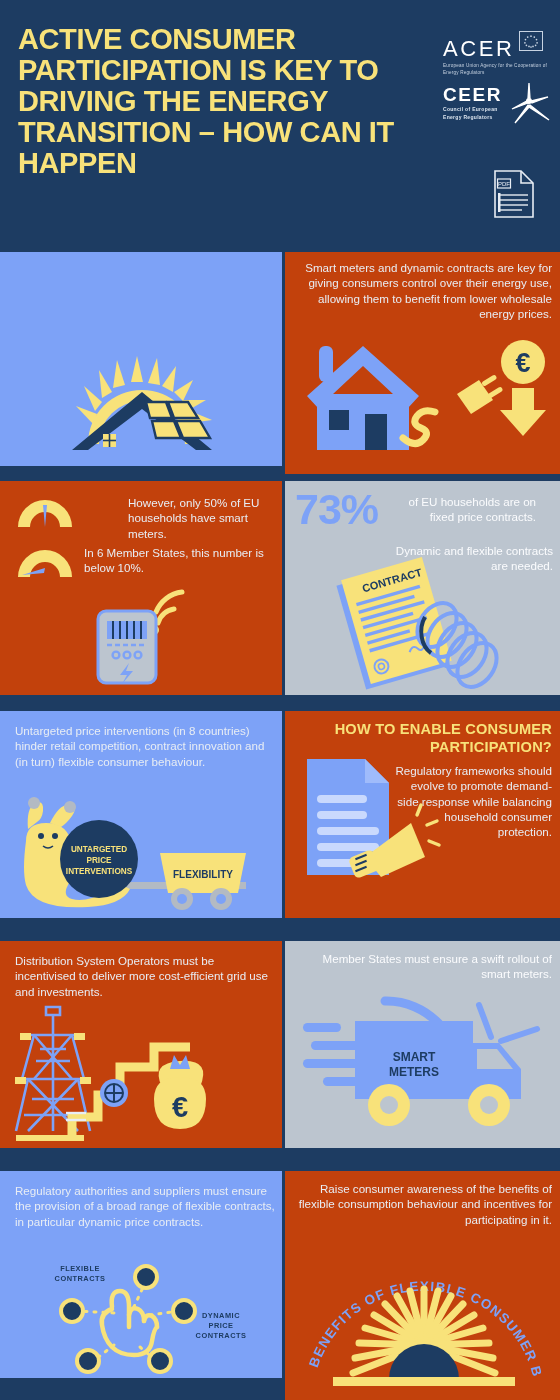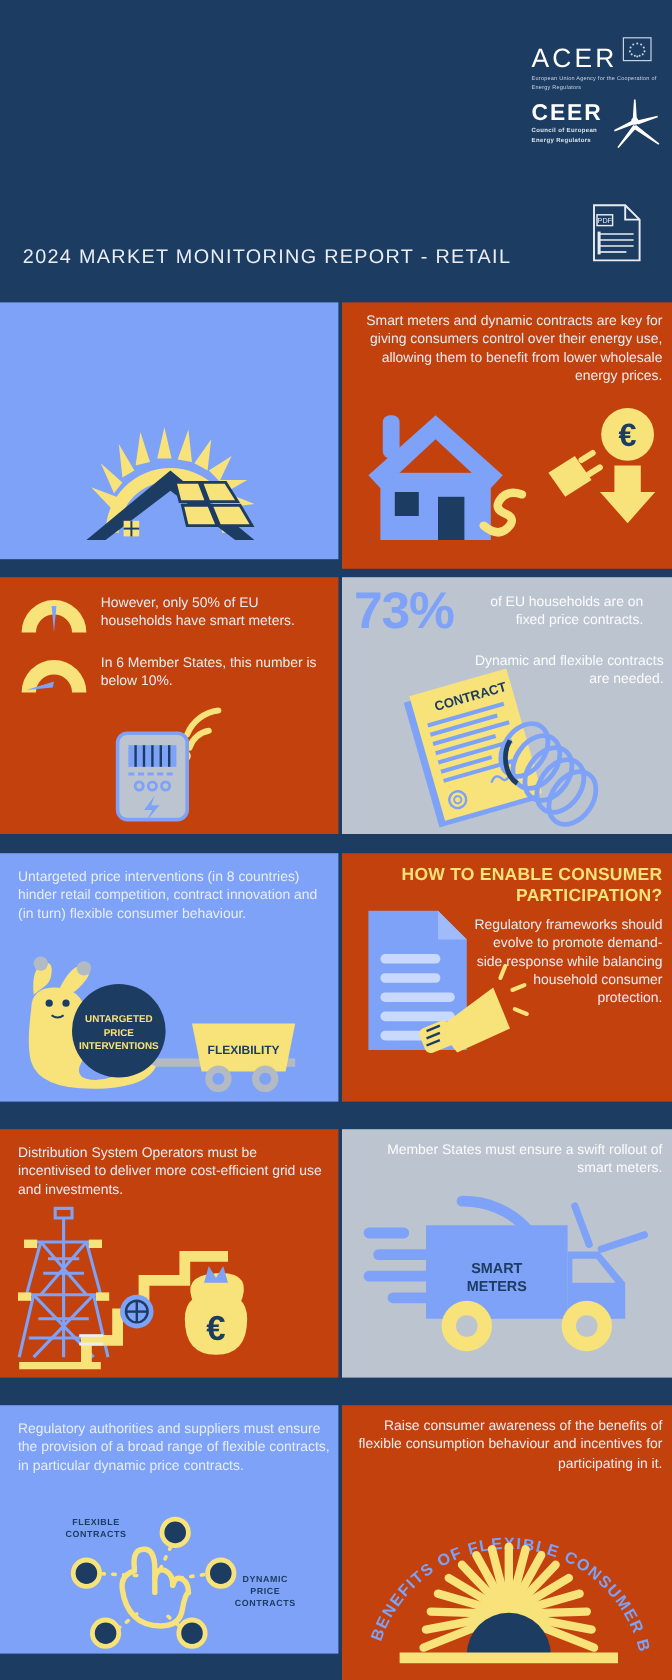--- a/index.html
+++ b/index.html
@@ -52,21 +52,21 @@
   .tiny-label{font-size:7.4px;font-weight:bold;letter-spacing:.5px;line-height:1.35;}
 
   svg{display:block;overflow:visible;}
 </style>
 </head>
 <body>
 
 <div class="page">
 
   <div class="header">
-    <div class="subhead">2024 MARKET MONITORING REPORT - RETAIL</div>
+    <div class="headline">ACTIVE CONSUMER PARTICIPATION IS KEY TO DRIVING THE ENERGY TRANSITION – HOW CAN IT HAPPEN</div>
 
     <div class="logo-acer">
       <div class="row">
         <span class="wordmark">ACER</span>
         <span class="eu-box">
           <svg width="22" height="18" viewBox="0 0 22 18">
             <g fill="#c7d3e2">
               <circle cx="11" cy="4.2" r="0.85"></circle>
                 <circle cx="14.3" cy="5.1" r="0.85"></circle>
               <circle cx="16.5" cy="7.6" r="0.85"></circle>
@@ -178,21 +178,21 @@
   </div>
 
   <div class="panel p-navy" style="left:0;top:481px;width:282px;height:214px;">
     <div style="position:absolute;left:14px;top:12px;width:260px;display:flex;gap:8px;align-items:flex-start;">
       <span>
         <svg width="62" height="36" viewBox="0 0 62 36">
           <path d="M4 34 a27 27 0 0 1 54 0 l-12 0 a15 15 0 0 0 -30 0 z" fill="#f8e27a"></path>
           <path d="M31 34 L29 12 L33 12 Z" fill="#7da2f7"></path>
         </svg>
       </span>
-      <div class="body-txt txt-light" style="width:188px;padding-top:2px;">However, only 50% of EU households have smart meters.</div>
+      <div class="body-txt txt-light" style="width:188px;padding-top:2px;margin-left:44px;">However, only 50% of EU households have smart meters.</div>
     </div>
     <div style="position:absolute;left:14px;top:62px;width:260px;display:flex;gap:8px;align-items:flex-start;">
       <span>
         <svg width="62" height="36" viewBox="0 0 62 36">
           <path d="M4 34 a27 27 0 0 1 54 0 l-12 0 a15 15 0 0 0 -30 0 z" fill="#f8e27a"></path>
           <path d="M8 32 L31 25 L30 30 Z" fill="#7da2f7"></path>
         </svg>
       </span>
       <div class="body-txt txt-light" style="width:188px;padding-top:2px;">In 6 Member States, this number is below 10%.</div>
     </div>

